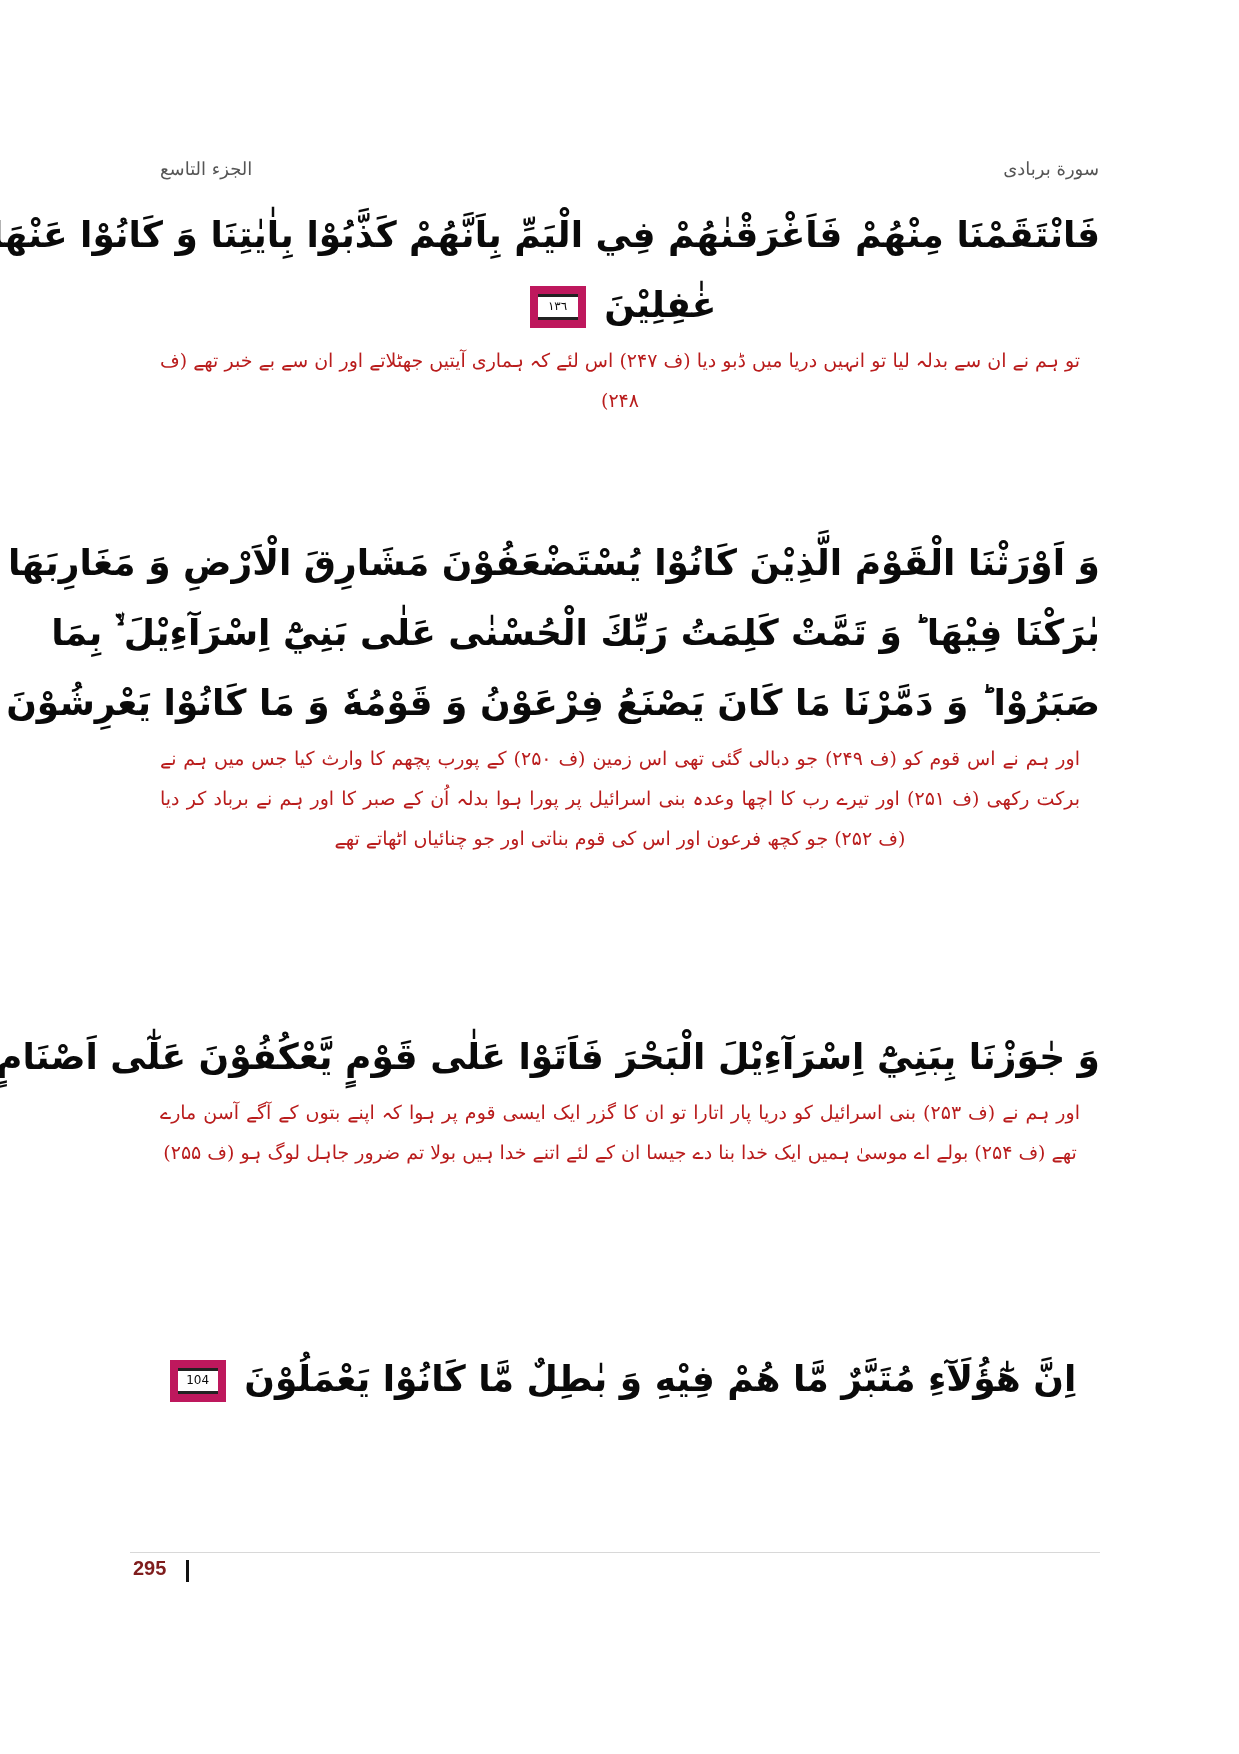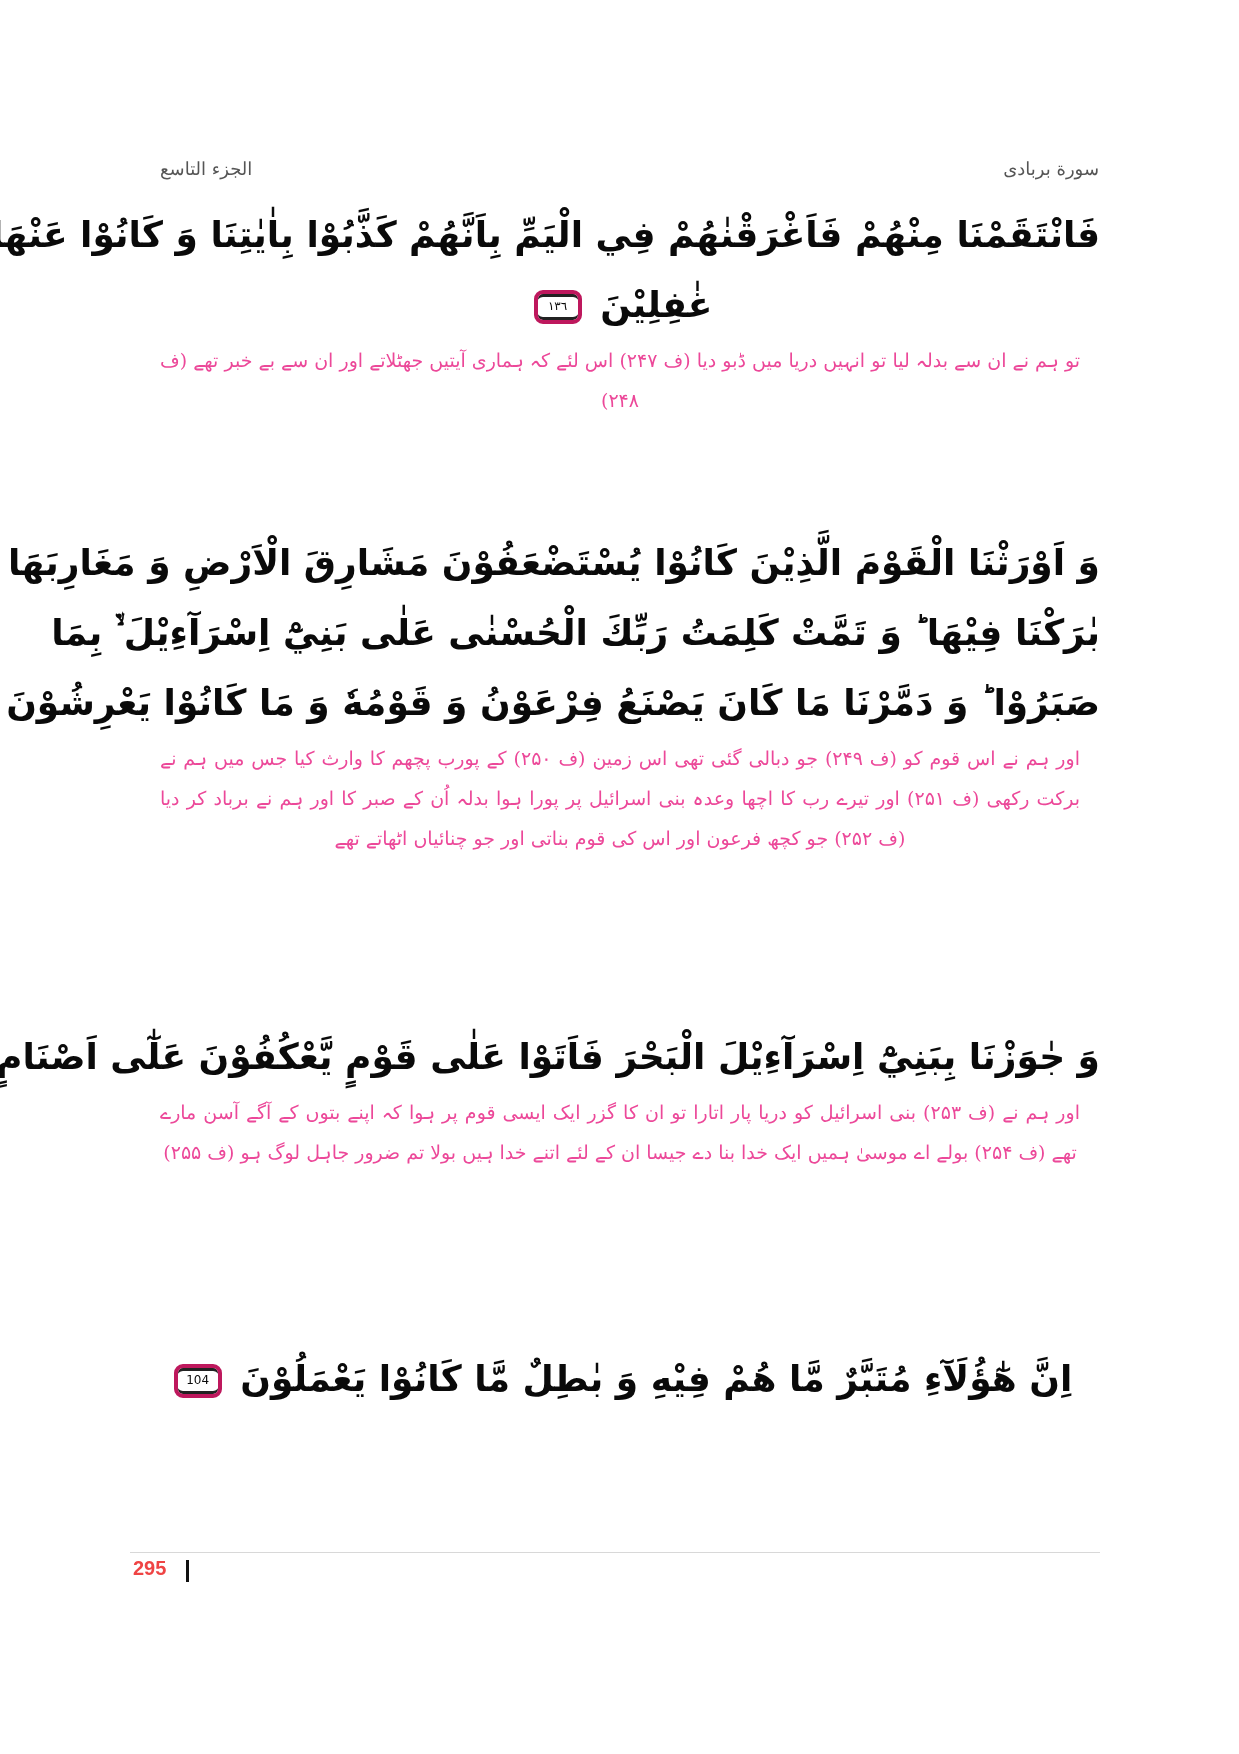--- a/index.html
+++ b/index.html
@@ -7,27 +7,27 @@
   .page { position: absolute; left: 0; top: 0; width: 1239px; height: 1754px; }
 
   .running-head { position: absolute; top: 158px; font-family: "DejaVu Serif", serif; font-size: 18px; color: #555; direction: rtl; letter-spacing: -1px; }
   .head-left { left: 160px; }
   .head-right { right: 140px; }
 
   .verse-block { position: absolute; left: 140px; width: 960px; direction: rtl; text-align: center; }
   .arabic-line { font-family: "DejaVu Sans", sans-serif; font-weight: bold; font-size: 36px; line-height: 70px; color: #0a0a0a; white-space: nowrap; text-align: justify; text-align-last: justify; }
   .arabic-line.centered { text-align: center; text-align-last: center; }
 
-  .ayah-marker { display: inline-block; vertical-align: middle; width: 40px; height: 26px; border: 4px solid #be185d; border-radius: 9px; position: relative; margin: 0 6px; font-size: 12px; font-weight: normal; line-height: 22px; text-align: center; background: #fff; box-shadow: inset 0 4px 0 -1px #222, inset 0 -4px 0 -1px #222; }
+  .ayah-marker { display: inline-block; vertical-align: middle; width: 40px; height: 26px; border: 8px solid #be185d; border-radius: 0; position: relative; margin: 0 6px; font-size: 12px; font-weight: normal; line-height: 22px; text-align: center; background: #fff; box-shadow: inset 0 4px 0 -1px #222, inset 0 -4px 0 -1px #222; }
   .ayah-marker span { position: relative; top: 1px; }
 
-  .translation { font-family: "DejaVu Serif", serif; font-size: 19px; line-height: 40px; color: #ec4899; direction: rtl; text-align: justify; text-align-last: center; padding: 0 20px; }
+  .translation { font-family: "DejaVu Serif", serif; font-size: 19px; line-height: 40px; color: #b91c1c; direction: rtl; text-align: justify; text-align-last: center; padding: 0 20px; }
 
   .footer-rule { position: absolute; left: 130px; top: 1552px; width: 970px; height: 1px; background: #d8d8d8; }
-  .page-number { position: absolute; left: 133px; top: 1557px; font-family: "Liberation Sans", sans-serif; font-weight: bold; font-size: 20px; color: #ef4444; }
+  .page-number { position: absolute; left: 133px; top: 1557px; font-family: "Liberation Sans", sans-serif; font-weight: bold; font-size: 20px; color: #7f1d1d; }
   .page-bar { position: absolute; left: 186px; top: 1560px; width: 3px; height: 22px; background: #111; }
 </style>
 </head>
 <body>
 
 <div class="page">
 
   <div class="running-head head-left">الجزء التاسع</div>
   <div class="running-head head-right">سورة بربادی</div>
 

